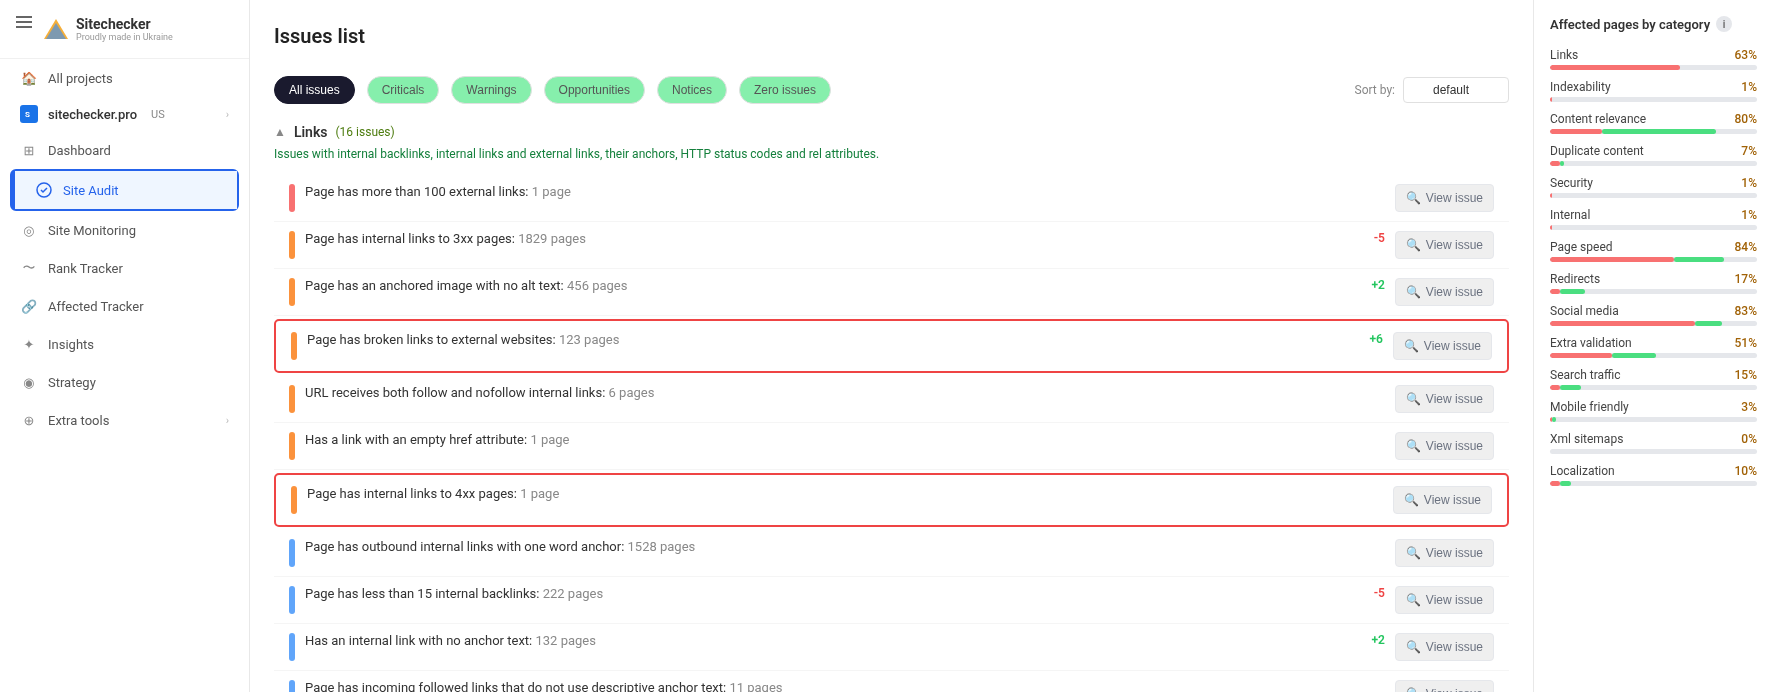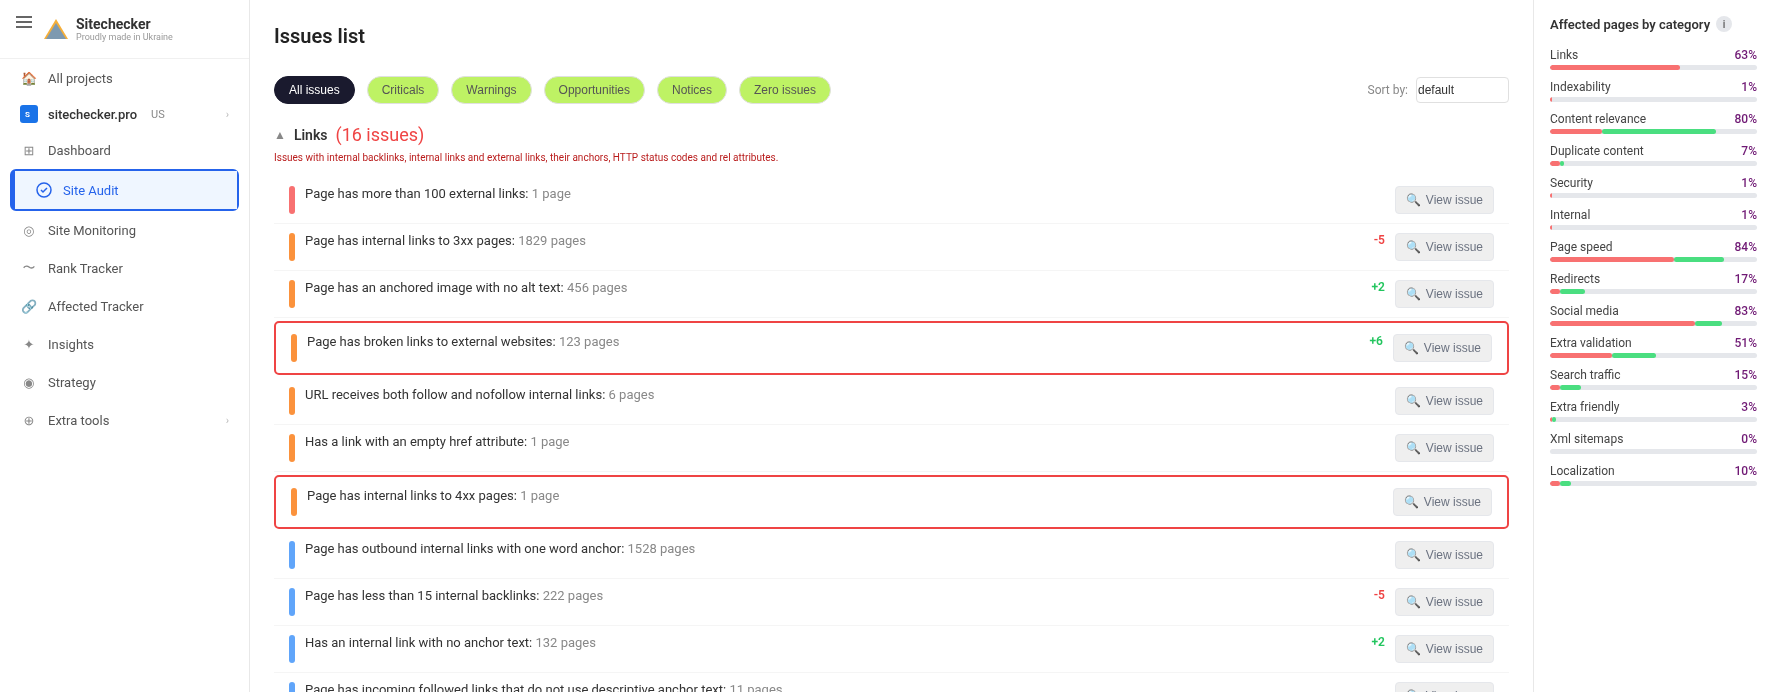--- a/index.html
+++ b/index.html
@@ -34,31 +34,31 @@
     
     .main { flex: 1; display: flex; flex-direction: column; overflow: hidden; }
     .content-area { flex: 1; display: flex; overflow: hidden; }
     .issues-panel { flex: 1; padding: 24px; overflow-y: auto; background: #fff; }
     .right-panel { width: 240px; background: #fff; border-left: 1px solid #e8e8e8; padding: 16px; overflow-y: auto; flex-shrink: 0; }
 
     
     .page-title { font-size: 20px; font-weight: 600; color: #222; margin-bottom: 28px; }
 
     .filter-bar { display: flex; align-items: center; gap: 12px; margin-bottom: 20px; flex-wrap: wrap; }
-    .filter-btn { padding: 6px 14px; border-radius: 20px; border: 1px solid #e0e0e0; background: #bef264; cursor: pointer; font-size: 12px; color: #555; }
+    .filter-btn { padding: 6px 14px; border-radius: 20px; border: 1px solid #e0e0e0; background: #86efac; cursor: pointer; font-size: 12px; color: #555; }
     .filter-btn.active { background: #1a1a2e; color: #fff; border-color: #1a1a2e; }
     .sort-area { margin-left: auto; display: flex; align-items: center; gap: 8px; }
     .sort-label { font-size: 12px; color: #888; }
-    .sort-select { border: 1px solid #e0e0e0; border-radius: 4px; padding: 5px 24px 5px 1px; font-size: 12px; color: #333; background: #fff; appearance: none; cursor: pointer; }
+    .sort-select { border: 1px solid #e0e0e0; border-radius: 4px; padding: 5px 24px 5px 14px; font-size: 12px; color: #333; background: #fff; appearance: none; cursor: pointer; text-align: center; }
 
     .section-header { display: flex; align-items: center; gap: 8px; margin-bottom: 6px; }
     .section-toggle { color: #888; cursor: pointer; font-size: 12px; }
     .section-title { font-size: 14px; font-weight: 600; color: #333; }
-    .section-count { font-size: 18px; color: #ef4444; font-weight: 400; }
-    .section-desc { font-size: 10px; color: #b91c1c; margin-bottom: 12px; line-height: 1.4; }
+    .section-count { font-size: 12px; color: #4d7c0f; font-weight: 400; }
+    .section-desc { font-size: 12px; color: #15803d; margin-bottom: 12px; line-height: 1.4; }
 
     .issue-row { display: flex; padding: 9px 15px; border-bottom: 1px solid #f5f5f5; gap: 10px; }
     .issue-row:last-child { border-bottom: none; }
     .issue-indicator { width: 6px; height: 28px; border-radius: 3px; flex-shrink: 0; }
     .ind-red { background: #f87171; }
     .ind-orange { background: #fb923c; }
     .ind-blue { background: #60a5fa; }
 
     .issue-text { flex: 1; font-size: 13px; color: #333; }
     .issue-pages { color: #888; font-size: 13px; }
@@ -67,21 +67,21 @@
     .delta-pos { color: #22c55e; }
     .view-btn { display: flex; align-items: center; gap: 5px; color: #6b7280; font-size: 12px; cursor: pointer; padding: 4px 10px; border: 1px solid #e5e7eb; border-radius: 4px; white-space: nowrap; }
 
     
     .right-title { font-size: 13px; font-weight: 600; color: #333; margin-bottom: 16px; display: flex; align-items: flex-end; gap: 6px; }
     .info-icon { width: 16px; height: 16px; border-radius: 50%; background: #e5e7eb; display: inline-flex; align-items: center; justify-content: center; font-size: 10px; color: #666; cursor: pointer; }
 
     .category-item { margin-bottom: 10px; }
     .category-header { display: flex; justify-content: space-between; align-items: center; margin-bottom: 3px; }
     .category-name { font-size: 12px; color: #444; }
-    .category-pct { font-size: 12px; color: #701a75; font-weight: 500; }
+    .category-pct { font-size: 12px; color: #a16207; font-weight: 500; }
     .bar-track { width: 100%; height: 5px; background: #e5e7eb; border-radius: 3px; overflow: hidden; position: relative; }
     .bar-red { height: 100%; background: #f87171; border-radius: 3px; position: absolute; left: 0; top: 0; }
     .bar-green { height: 100%; background: #4ade80; border-radius: 3px; position: absolute; top: 0; }
 
     
     svg { overflow: visible; }
   </style>
 </head>
 <body>
 
@@ -460,21 +460,21 @@
       <span class="category-name">Search traffic</span>
       <span class="category-pct">15%</span>
     </div>
     <div class="bar-track">
       <div class="bar-red" style="width:5%"></div>
       <div class="bar-green" style="left:5%;width:10%"></div>
     </div>
   </div>
           <div class="category-item">
     <div class="category-header">
-      <span class="category-name">Extra friendly</span>
+      <span class="category-name">Mobile friendly</span>
       <span class="category-pct">3%</span>
     </div>
     <div class="bar-track">
       <div class="bar-red" style="width:1%"></div>
       <div class="bar-green" style="left:1%;width:2%"></div>
     </div>
   </div>
           <div class="category-item">
     <div class="category-header">
       <span class="category-name">Xml sitemaps</span>

